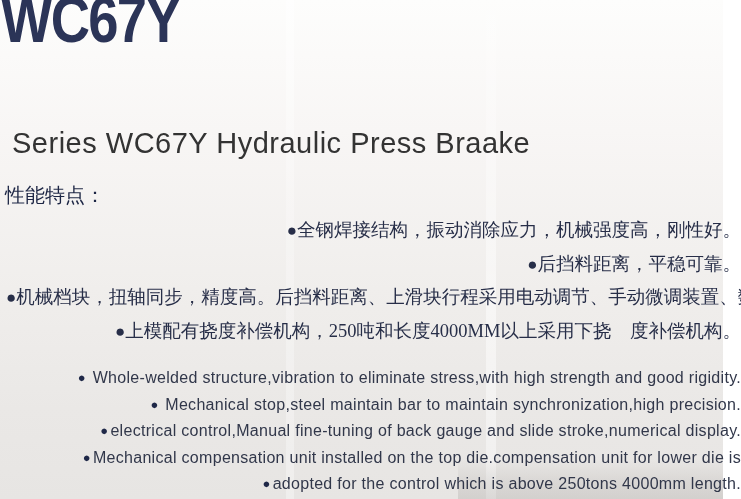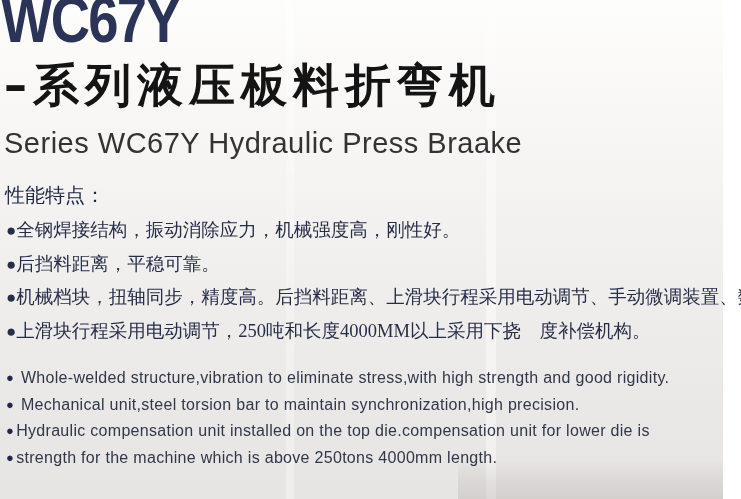--- a/index.html
+++ b/index.html
@@ -8,20 +8,21 @@
     width: 741px;
     height: 499px;
     overflow: hidden;
   }
   .page {
     position: relative;
     width: 723px;
     height: 499px;
     background: linear-gradient(180deg, #fdfdfc 0%, #f8f6f5 26%, #f0eeec 58%, #eae8e6 82%, #e7e5e3 100%);
     font-family: "Liberation Sans", "DejaVu Sans", sans-serif;
+    text-align: right;
   }
   .stripe {
     position: absolute;
     top: 0;
     bottom: 0;
     pointer-events: none;
   }
   .stripe-a { left: 286px; width: 8px;
     background: linear-gradient(180deg, rgba(255,255,255,0.55) 0%, rgba(255,255,255,0.25) 40%, rgba(255,255,255,0.35) 100%); }
   .stripe-b { left: 486px; width: 10px;
@@ -55,21 +56,21 @@
     font-size: 46px;
     font-weight: bold;
     line-height: 1.1;
     letter-spacing: 6px;
     color: #141414;
     font-family: "DejaVu Sans", "Liberation Sans", sans-serif;
     white-space: nowrap;
   }
   .title-en {
     position: absolute;
-    left: 4px;
+    left: 12px;
     top: 127px;
     font-size: 29px;
     font-weight: 400;
     color: #333333;
     letter-spacing: 0.5px;
     white-space: nowrap;
   }
   .section-heading {
     position: absolute;
     left: 5px;
@@ -121,33 +122,33 @@
 <body>
 
 <div class="page">
 
   <div class="stripe stripe-a"></div>
   <div class="stripe stripe-b"></div>
   <div class="corner-shade"></div>
 
   <div class="model-title">WC67Y</div>
 
-  <div class="title-cn">–系列液压板料折弯机</div>
 
   <div class="title-en">Series WC67Y Hydraulic Press Braake</div>
 
   <div class="section-heading">性能特点：</div>
 
   <div class="features-cn">
     <div class="feat-cn"><span class="dot">●</span><span>全钢焊接结构，振动消除应力，机械强度高，刚性好。</span></div>
     <div class="feat-cn"><span class="dot">●</span><span>后挡料距离，平稳可靠。</span></div>
     <div class="feat-cn"><span class="dot">●</span><span>机械档块，扭轴同步，精度高。后挡料距离、上滑块行程采用电动调节、手动微调装置、数字显示。</span></div>
-    <div class="feat-cn"><span class="dot">●</span><span>上滑块行程采用电动调节，250吨和长度4000MM以上采用下挠　度补偿机构。</span></div>
+    <div class="feat-cn"><span class="dot">●</span><span>上模配有挠度补偿机构，250吨和长度4000MM以上采用下挠　度补偿机构。</span></div>
   </div>
 
   <div class="features-en">
     <div class="feat-en"><span class="dot">●</span><span> Whole-welded structure,vibration to eliminate stress,with high strength and good rigidity.</span></div>
-    <div class="feat-en"><span class="dot">●</span><span> Mechanical unit,steel torsion bar to maintain synchronization,high precision.</span></div>
-    <div class="feat-en"><span class="dot">●</span><span>Hydraulic compensation unit installed on the top die.compensation unit for lower die is</span></div>
-    <div class="feat-en"><span class="dot">●</span><span>strength for the machine which is above 250tons 4000mm length.</span></div>
+    <div class="feat-en"><span class="dot">●</span><span> Mechanical stop,steel maintain bar to maintain synchronization,high precision.</span></div>
+    <div class="feat-en"><span class="dot">●</span><span>electrical control,Manual fine-tuning of back gauge and slide stroke,numerical display.</span></div>
+    <div class="feat-en"><span class="dot">●</span><span>Mechanical compensation unit installed on the top die.compensation unit for lower die is</span></div>
+    <div class="feat-en"><span class="dot">●</span><span>adopted for the control which is above 250tons 4000mm length.</span></div>
   </div>
 
 </div>
 
 </body></html>

